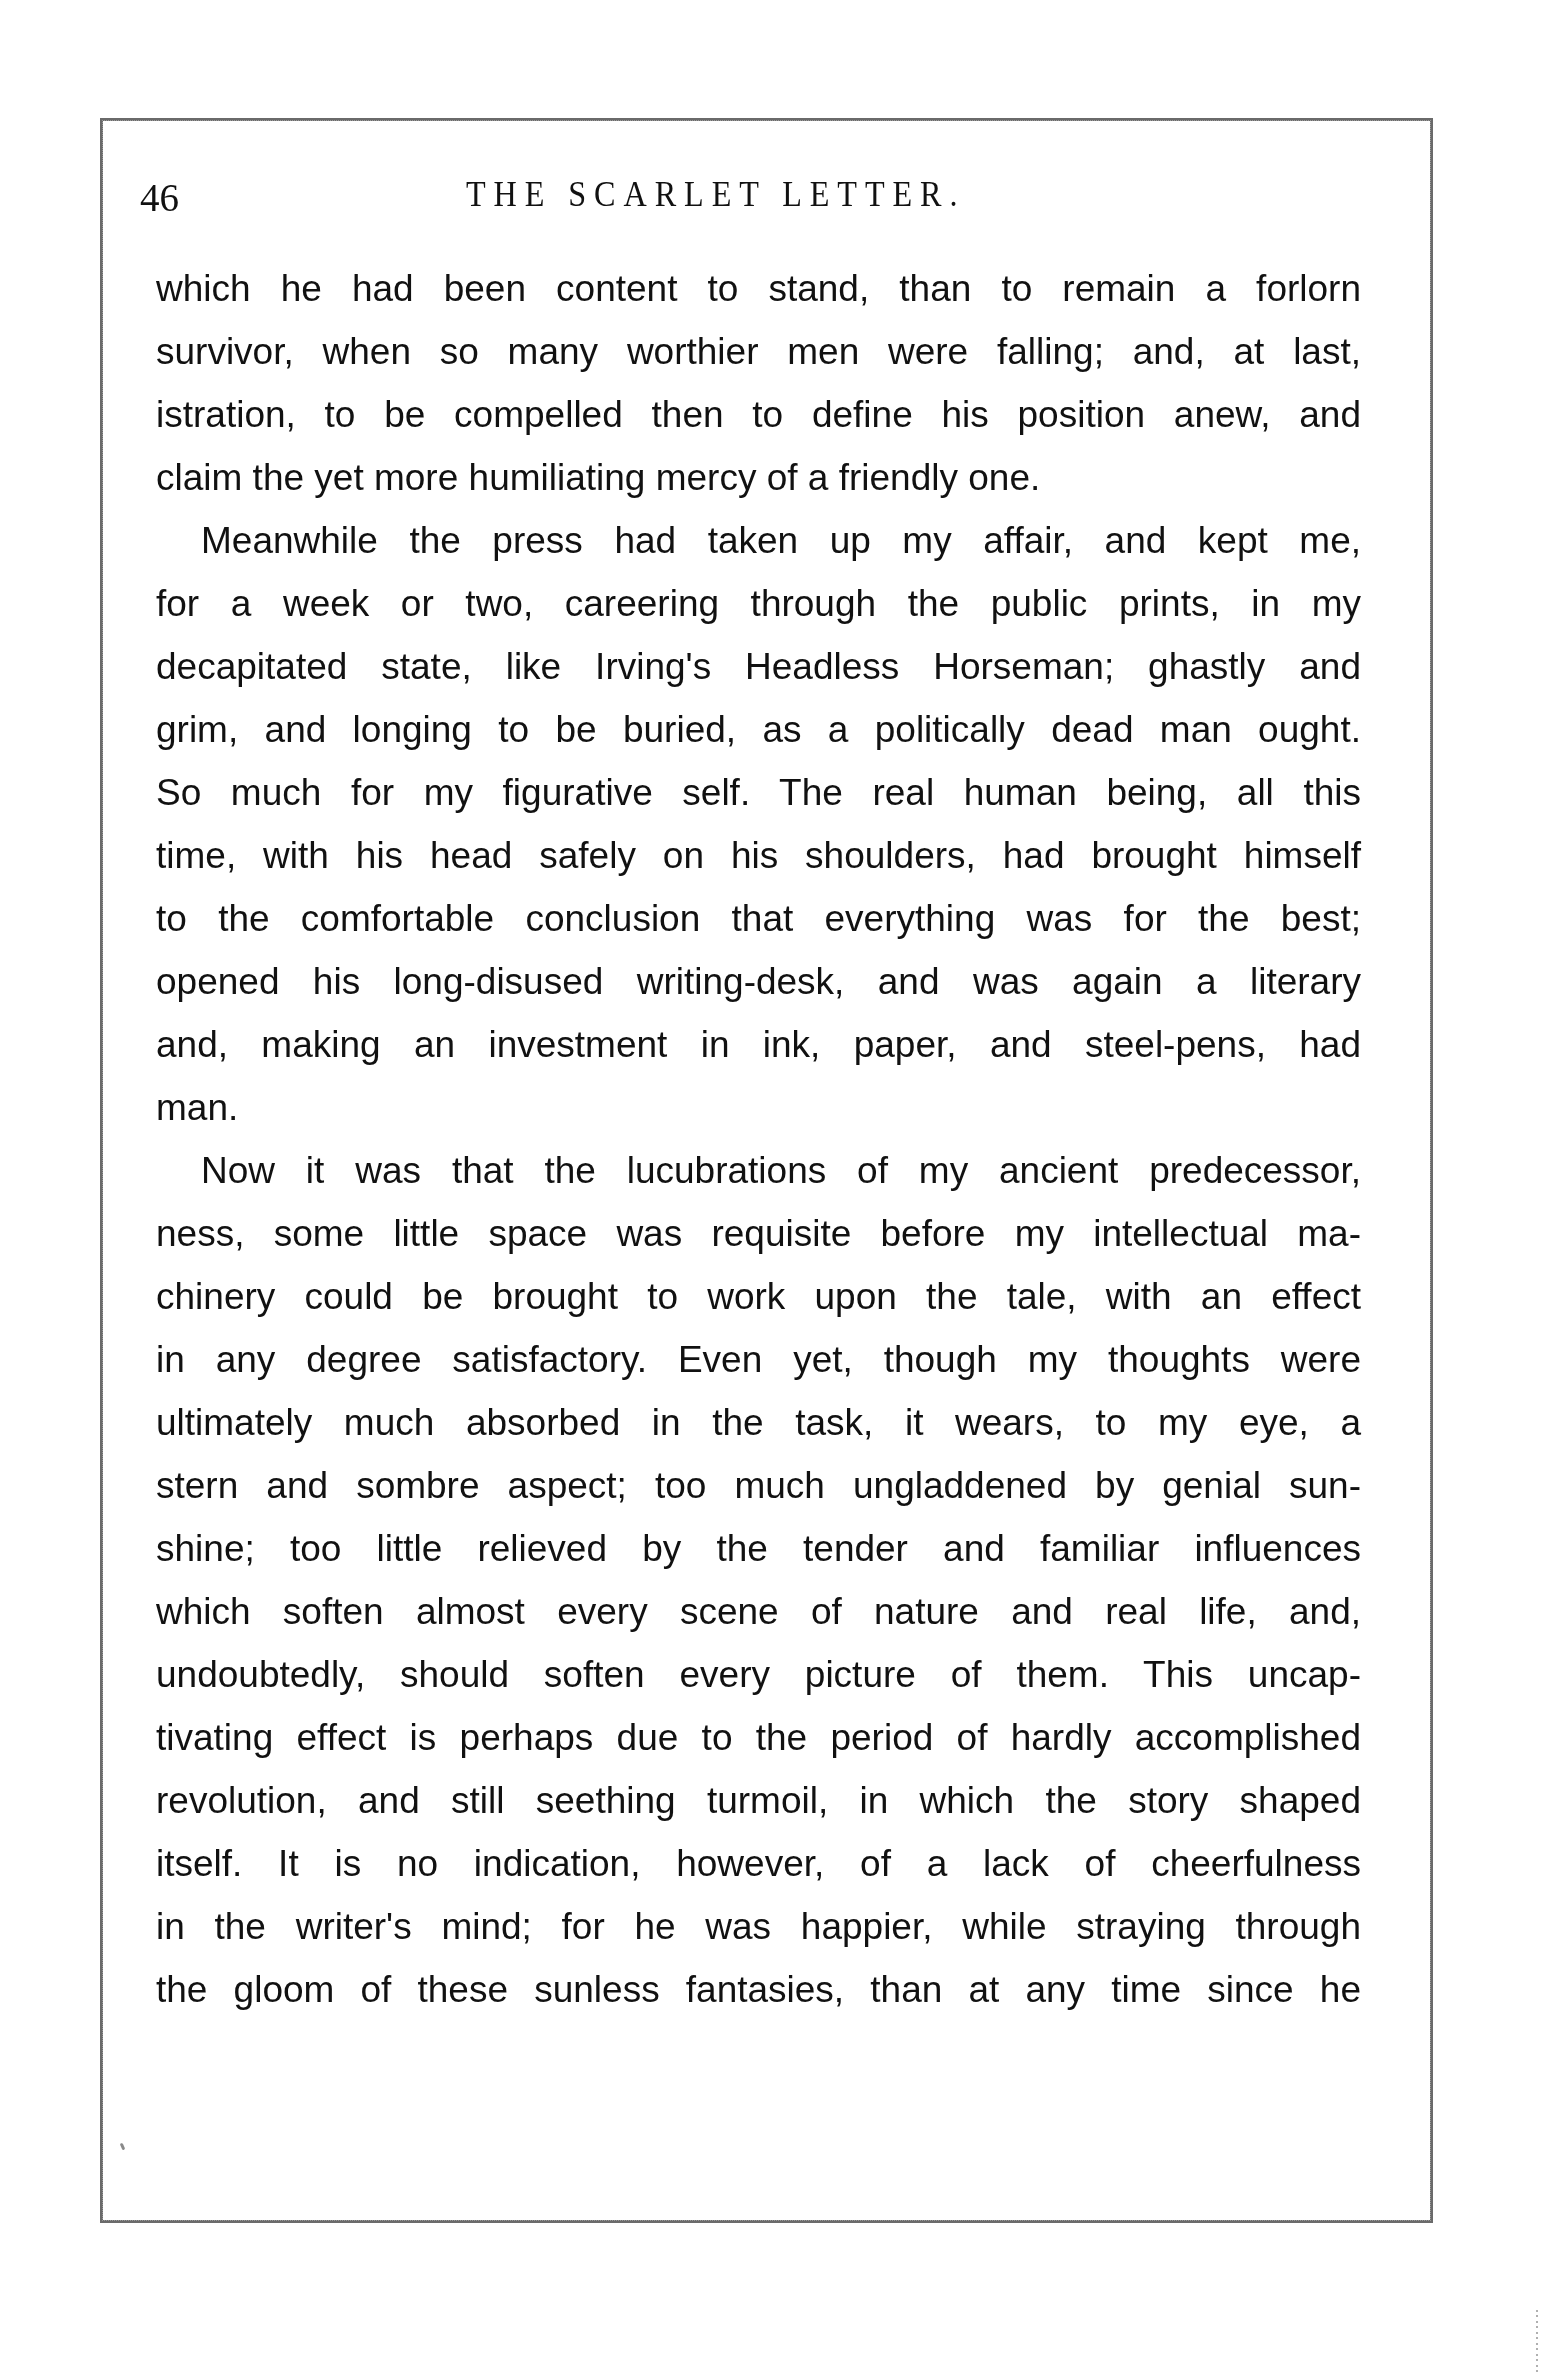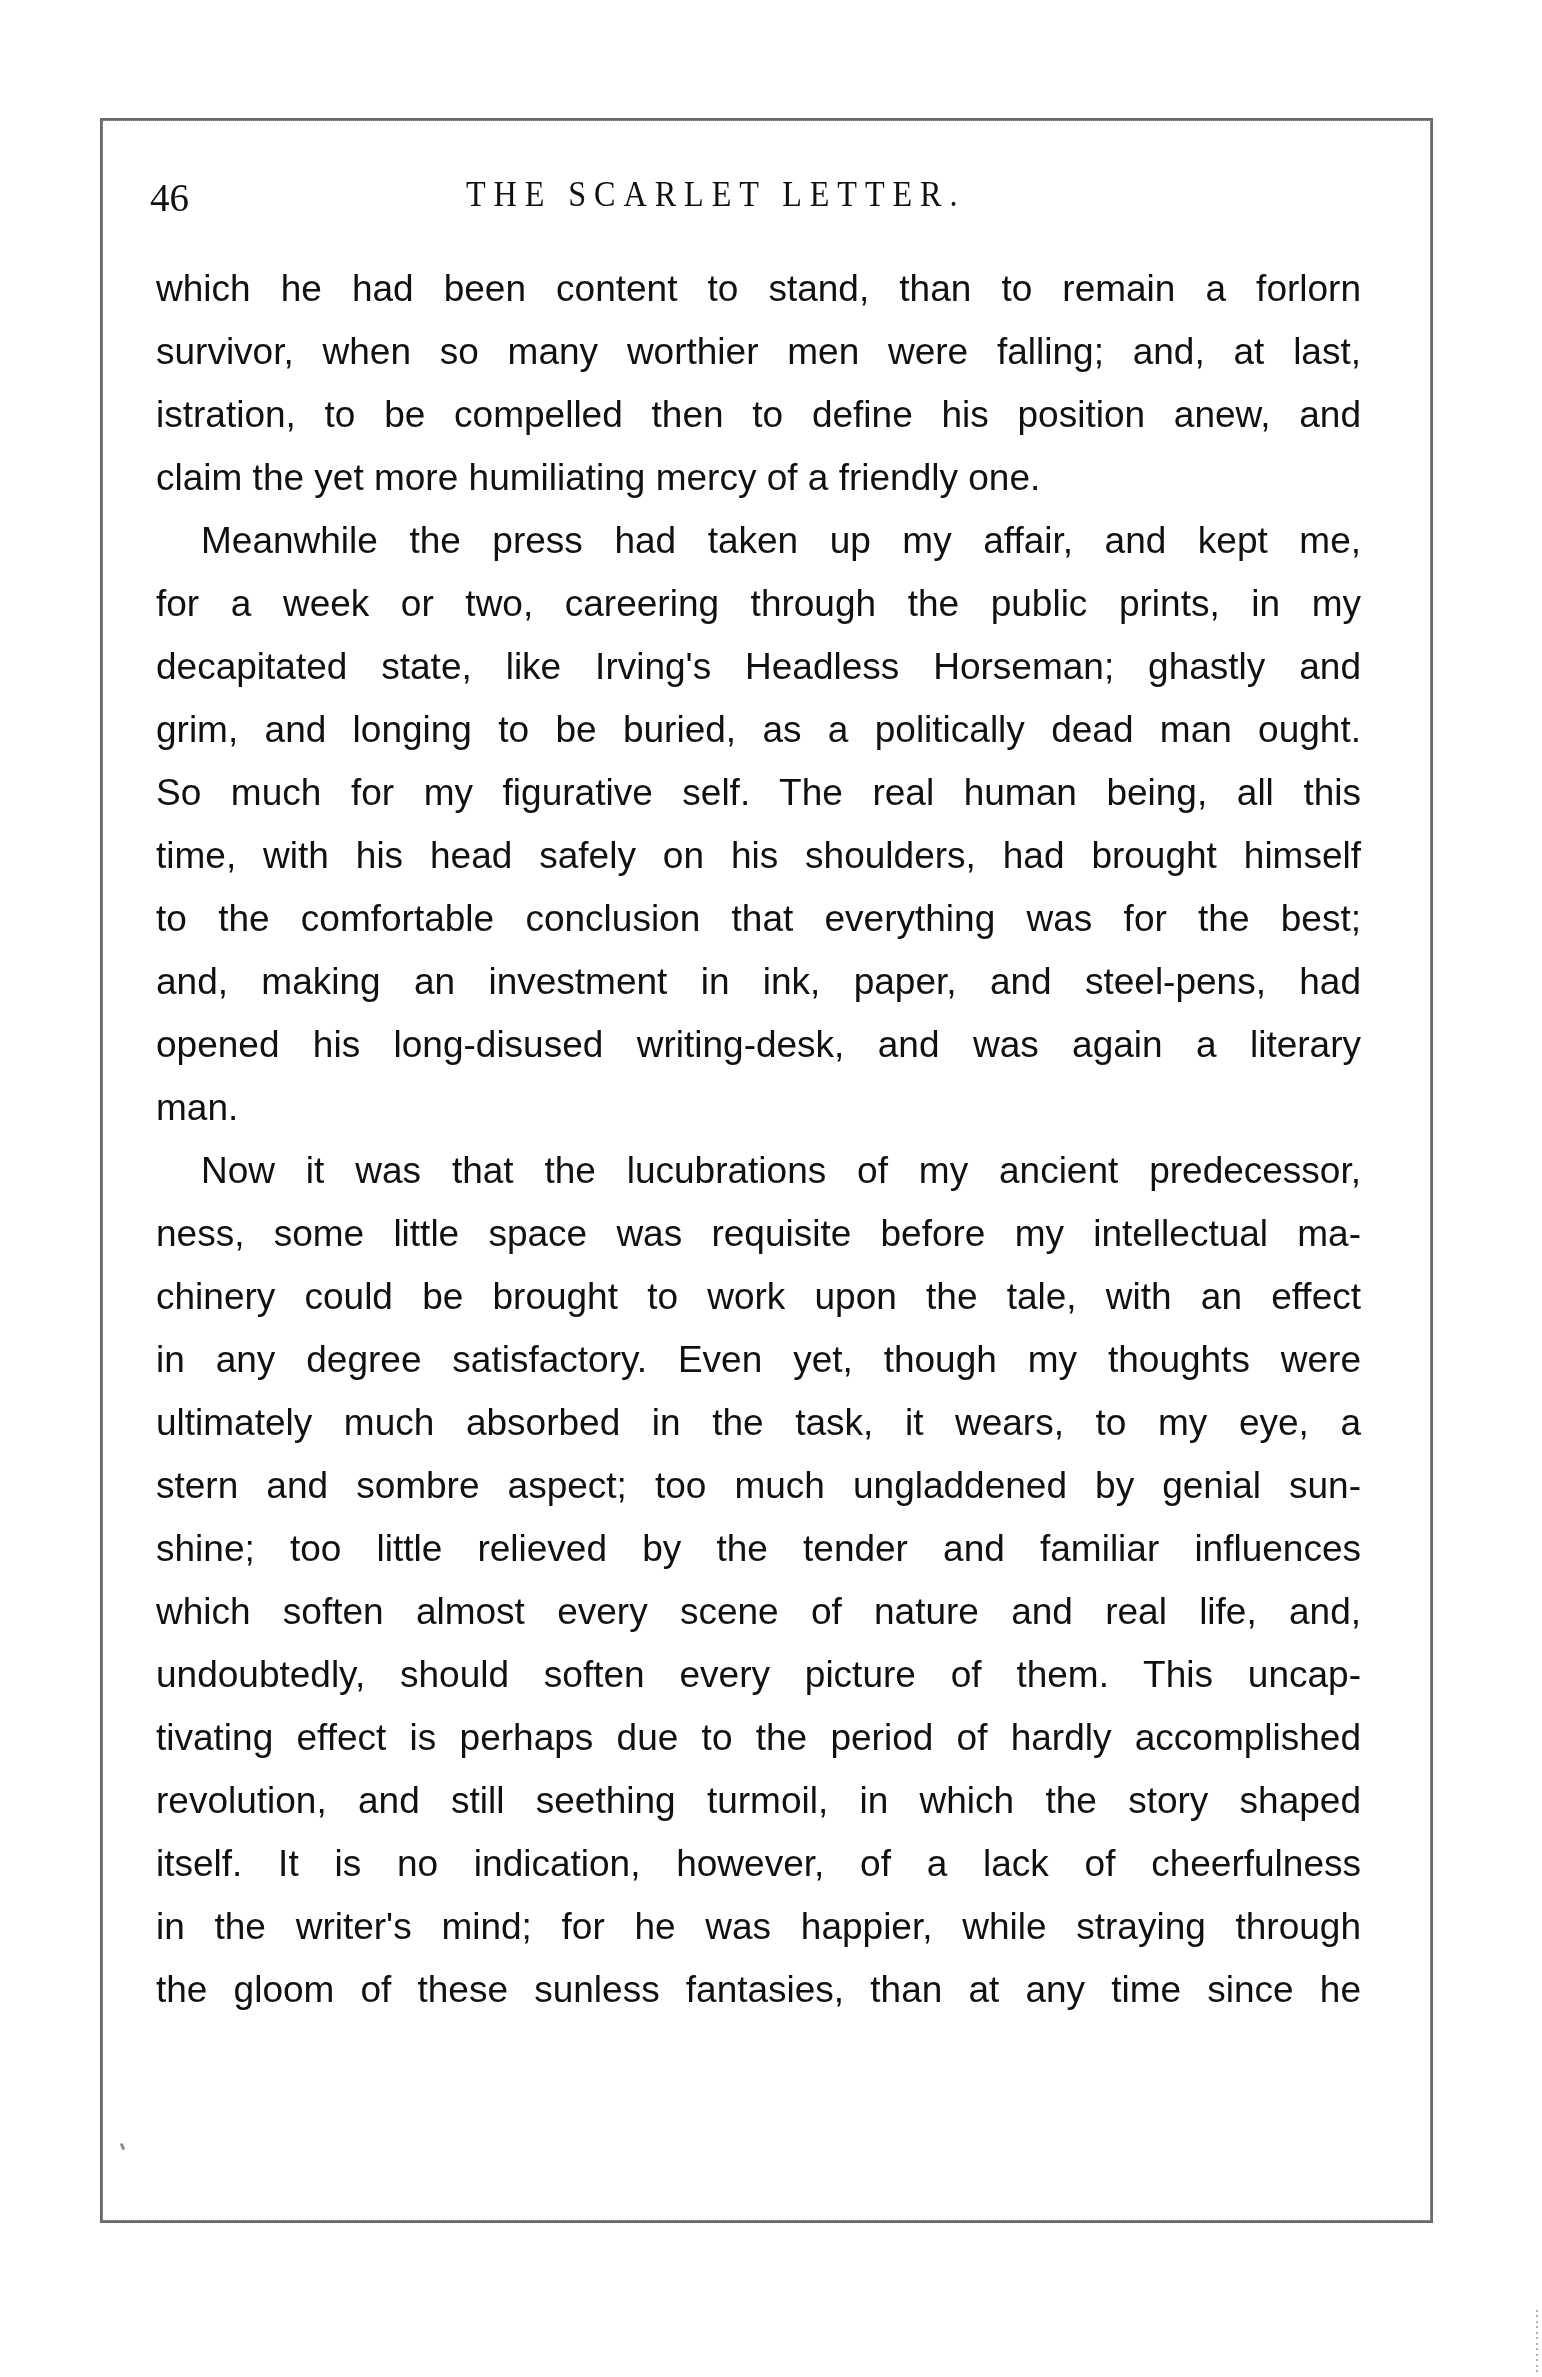--- a/index.html
+++ b/index.html
@@ -12,21 +12,21 @@
     position: absolute; left: 100px; top: 118px;
     width: 1333px; height: 2105px;
     border: 3.1px solid #6a6a6a;
     box-sizing: border-box;
   }
   .frame::after {
     content: ""; position: absolute; inset: -0.8px;
     border: 0.8px dotted #9a9a9a; pointer-events: none;
   }
   .page-number {
-    position: absolute; left: 150px; top: 174px;
+    position: absolute; left: 140px; top: 174px;
     font-size: 39px; line-height: 47px; font-family: "Liberation Serif", serif;
   }
   .running-head {
     position: absolute; left: 466px; top: 171px; width: 596px;
     font-size: 35px; line-height: 47px; letter-spacing: 8.6px;
     font-family: "Liberation Serif", serif; white-space: nowrap;
     transform: scaleX(0.92); transform-origin: left center;
   }
   .body-text {
     position: absolute; left: 156px; top: 257px; width: 1205px;
@@ -68,22 +68,22 @@
   </div>
 
   <div>
     <span class="line indent">Meanwhile the press had taken up my affair, and kept me,</span>
     <span class="line">for a week or two, careering through the public prints, in my</span>
     <span class="line">decapitated state, like Irving's Headless Horseman; ghastly and</span>
     <span class="line">grim, and longing to be buried, as a politically dead man ought.</span>
     <span class="line">So much for my figurative self.  The real human being, all this</span>
     <span class="line">time, with his head safely on his shoulders, had brought himself</span>
     <span class="line">to the comfortable conclusion that everything was for the best;</span>
+    <span class="line">opened his long-disused writing-desk, and was again a literary</span>
     <span class="line">and, making an investment in ink, paper, and steel-pens, had</span>
-    <span class="line">opened his long-disused writing-desk, and was again a literary</span>
     <span class="line last">man.</span>
   </div>
 
   <div>
     <span class="line indent">Now it was that the lucubrations of my ancient predecessor,</span>
     <span class="line">ness, some little space was requisite before my intellectual ma-</span>
     <span class="line">chinery could be brought to work upon the tale, with an effect</span>
     <span class="line">in any degree satisfactory.  Even yet, though my thoughts were</span>
     <span class="line">ultimately much absorbed in the task, it wears, to my eye, a</span>
     <span class="line">stern and sombre aspect; too much ungladdened by genial sun-</span>

